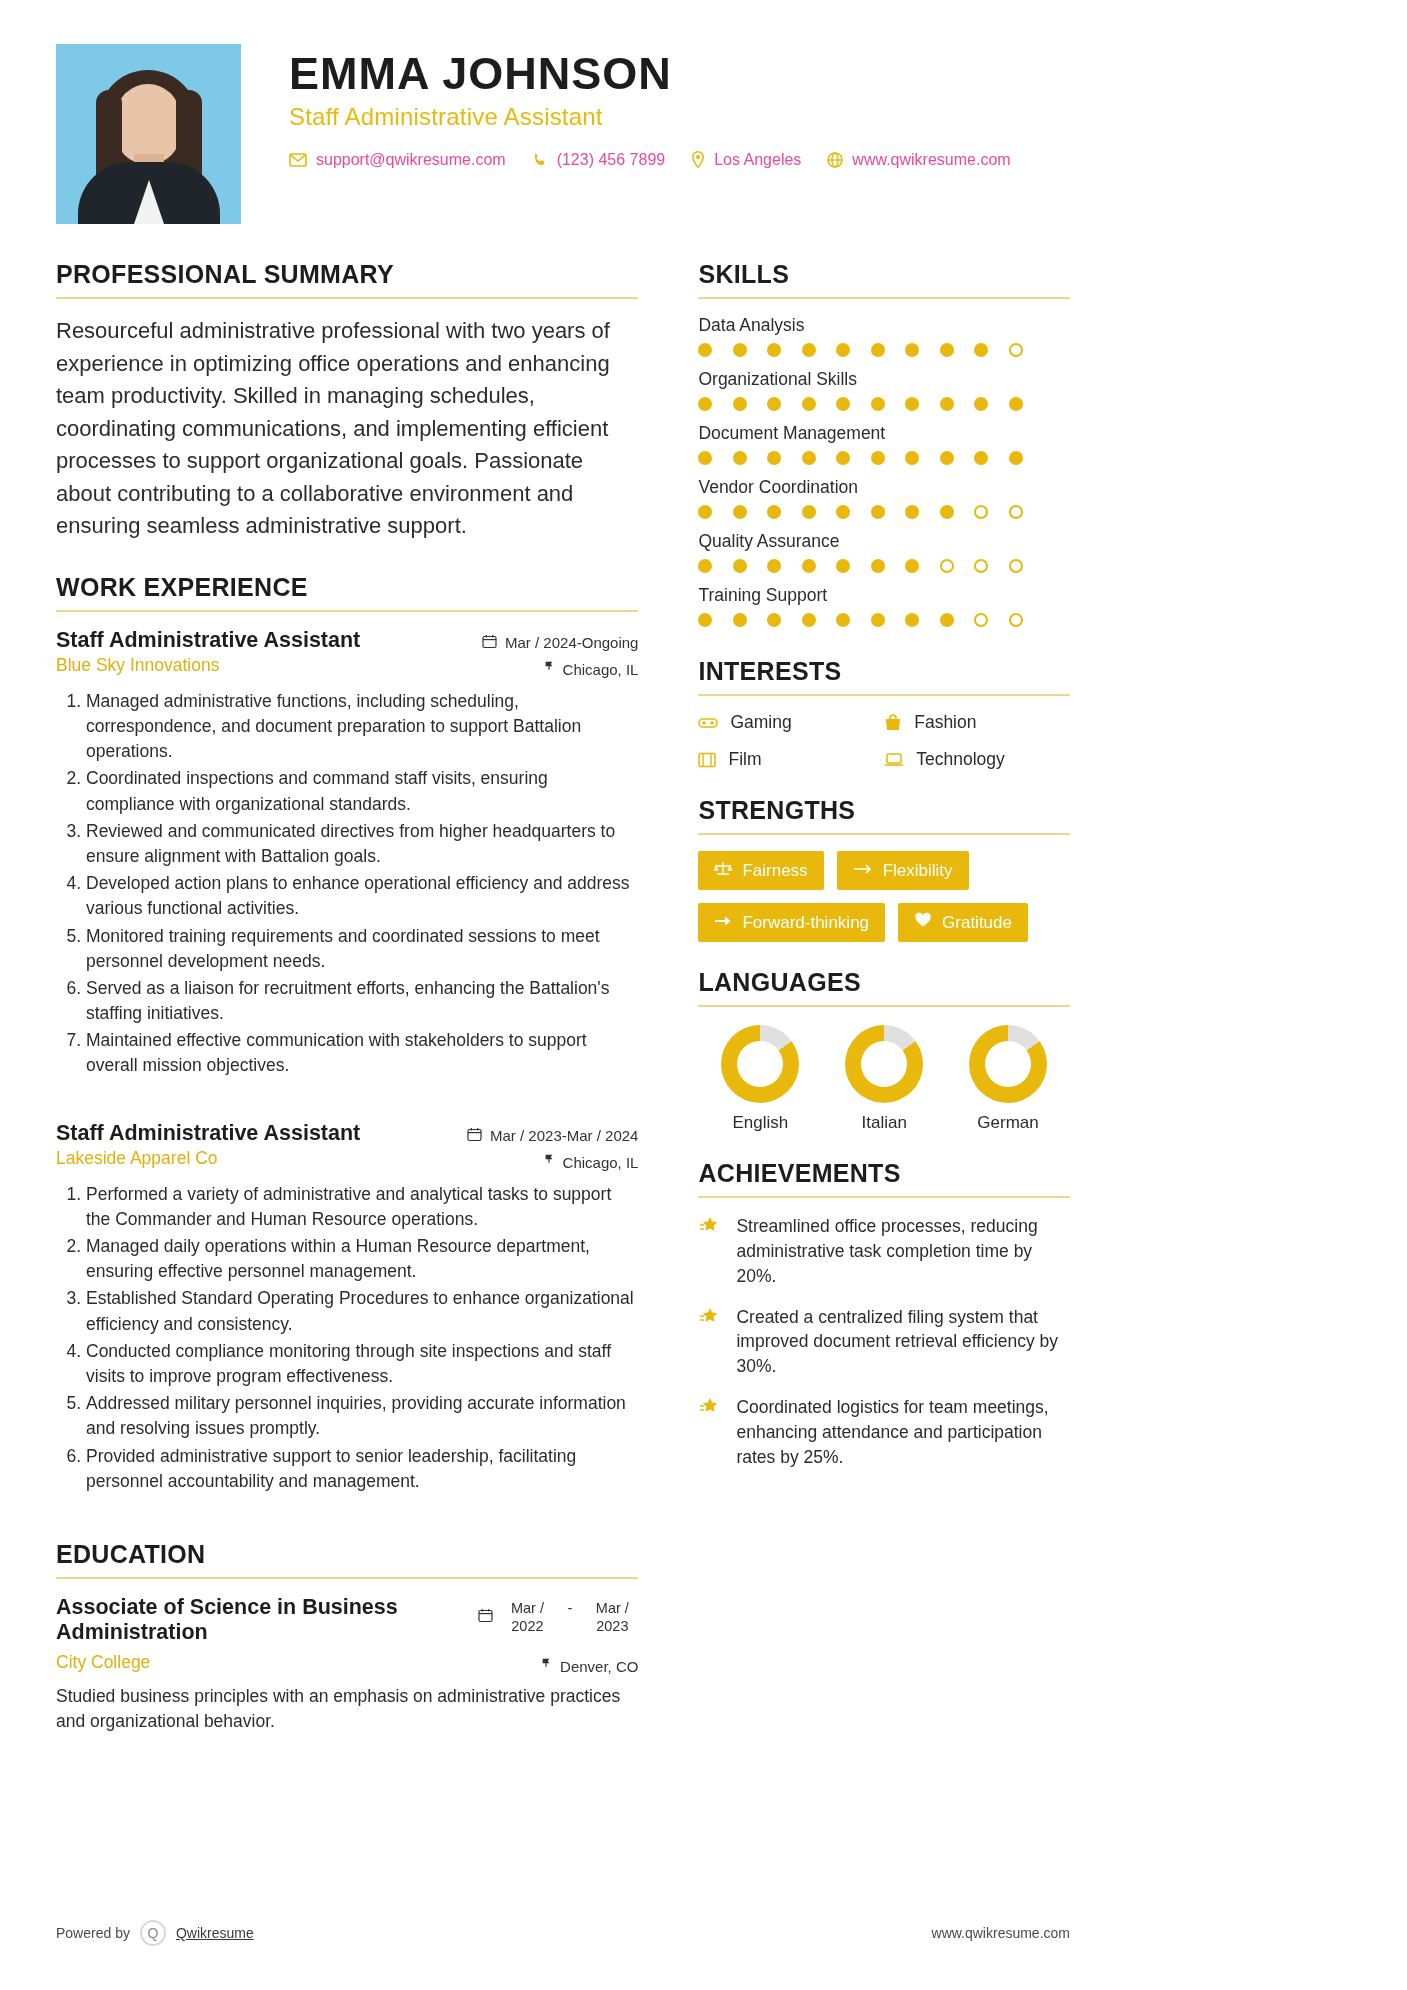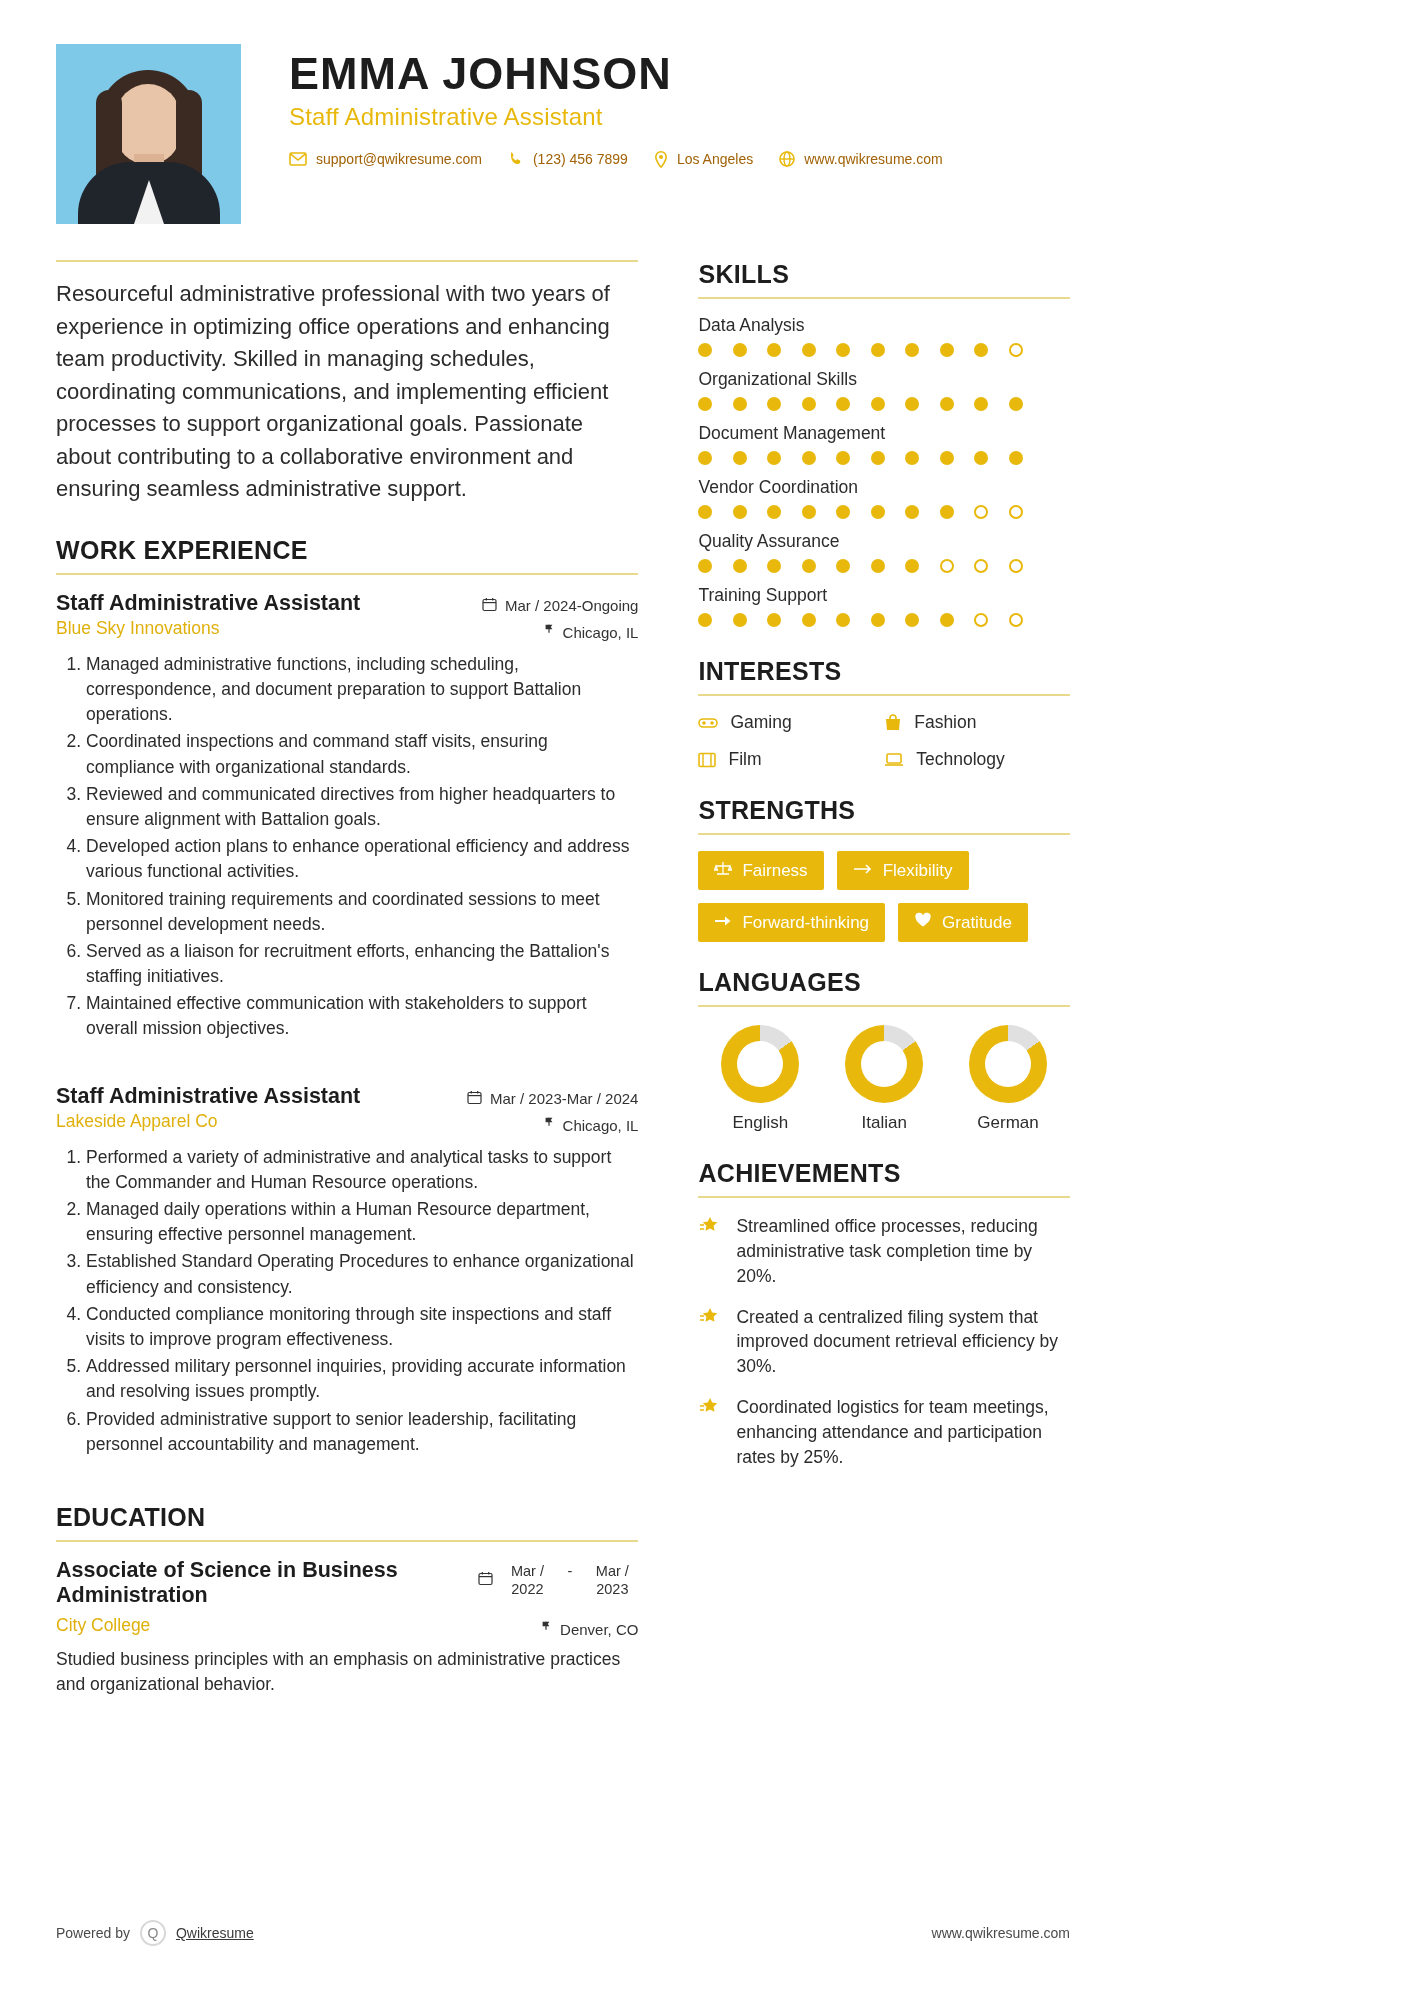--- a/index.html
+++ b/index.html
@@ -41,21 +41,21 @@
   .photo .hair-front-l { position:absolute; left:40px; top:46px; width:26px; height:96px; background:#3a2a22; border-radius:16px; }
   .photo .hair-front-r { position:absolute; left:120px; top:46px; width:26px; height:96px; background:#3a2a22; border-radius:16px; }
 
   .head-right { flex:1; padding-left:48px; padding-top:6px; }
   .name {
     font-size:45px; font-weight:bold; letter-spacing:1px; color:#1d1d1d; line-height:1.08;
   }
   .role { font-size:24px; color:#e8b90c; margin-top:4px; letter-spacing:.2px; }
   .contacts {
     margin-top:20px; display:flex; align-items:center; gap:0; flex-wrap:wrap;
-    font-size:14px; color:#a16207;
+    font-size:16px; color:#ec4899;
   }
   .contact { display:flex; align-items:center; gap:9px; margin-right:26px; }
   .ic { color:#e8b90c; display:inline-flex; align-items:center; }
 
   
   .cols { display:flex; margin-top:36px; }
   .left { width:790px; padding-right:36px; }
   .right { width:505px; padding-left:24px; }
 
   .sec-title {
@@ -192,20 +192,21 @@
         </div>
 
       </div>
     </div>
   </div>
 
   <div class="cols">
 
     <div class="left">
 
+      <div class="sec-title">PROFESSIONAL SUMMARY</div>
       <div class="sec-rule"></div>
       <p class="summary">Resourceful administrative professional with two years of experience in optimizing office operations and enhancing team productivity. Skilled in managing schedules, coordinating communications, and implementing efficient processes to support organizational goals. Passionate about contributing to a collaborative environment and ensuring seamless administrative support.</p>
 
       <div style="height:30px"></div>
 
       <div class="sec-title">WORK EXPERIENCE</div>
       <div class="sec-rule"></div>
 
       <div class="job">
         <div class="job-row">

